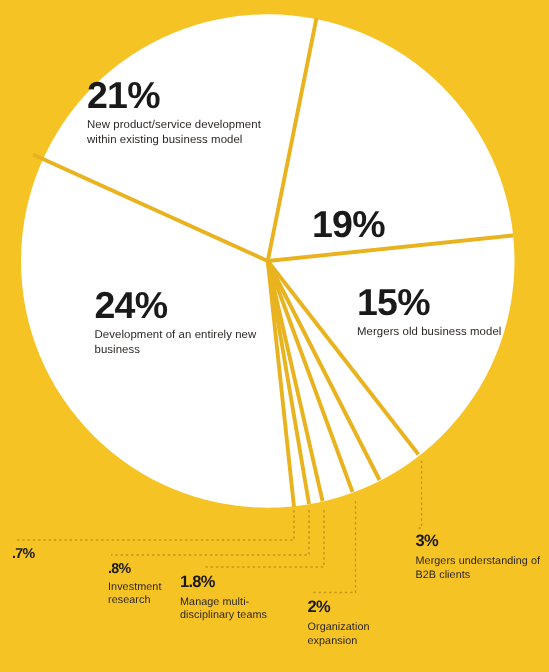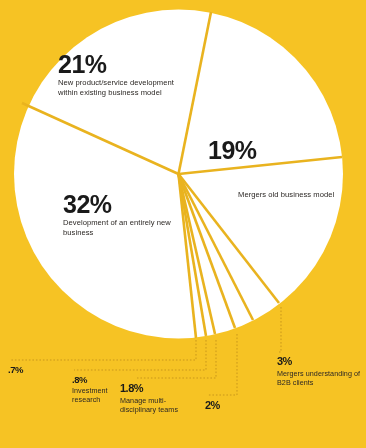--- a/index.html
+++ b/index.html
@@ -100,44 +100,46 @@
   <div class="label big" id="lbl-21">
     <span class="pct">21%</span>
     <span class="desc">New product/service development within existing business model</span>
   </div>
 
   <div class="label big" id="lbl-19">
     <span class="pct">19%</span>
   </div>
 
   <div class="label big" id="lbl-15">
+    <span class="pct">15%</span>
     <span class="desc">Mergers old business model</span>
   </div>
 
   <div class="label big" id="lbl-36">
-    <span class="pct">32%</span>
+    <span class="pct">24%</span>
     <span class="desc">Development of an entirely new business</span>
   </div>
 
   <div class="label small tiny" id="lbl-07">
     <span class="pct">.7%</span>
   </div>
 
   <div class="label small tiny" id="lbl-08">
     <span class="pct">.8%</span>
     <span class="desc">Investment research</span>
   </div>
 
   <div class="label small" id="lbl-18">
     <span class="pct">1.8%</span>
     <span class="desc">Manage multi-disciplinary teams</span>
   </div>
 
   <div class="label small" id="lbl-02">
     <span class="pct">2%</span>
+    <span class="desc">Organization expansion</span>
   </div>
 
   <div class="label small" id="lbl-03">
     <span class="pct">3%</span>
     <span class="desc">Mergers understanding of B2B clients</span>
   </div>
 
 </div>
 
 </body></html>

